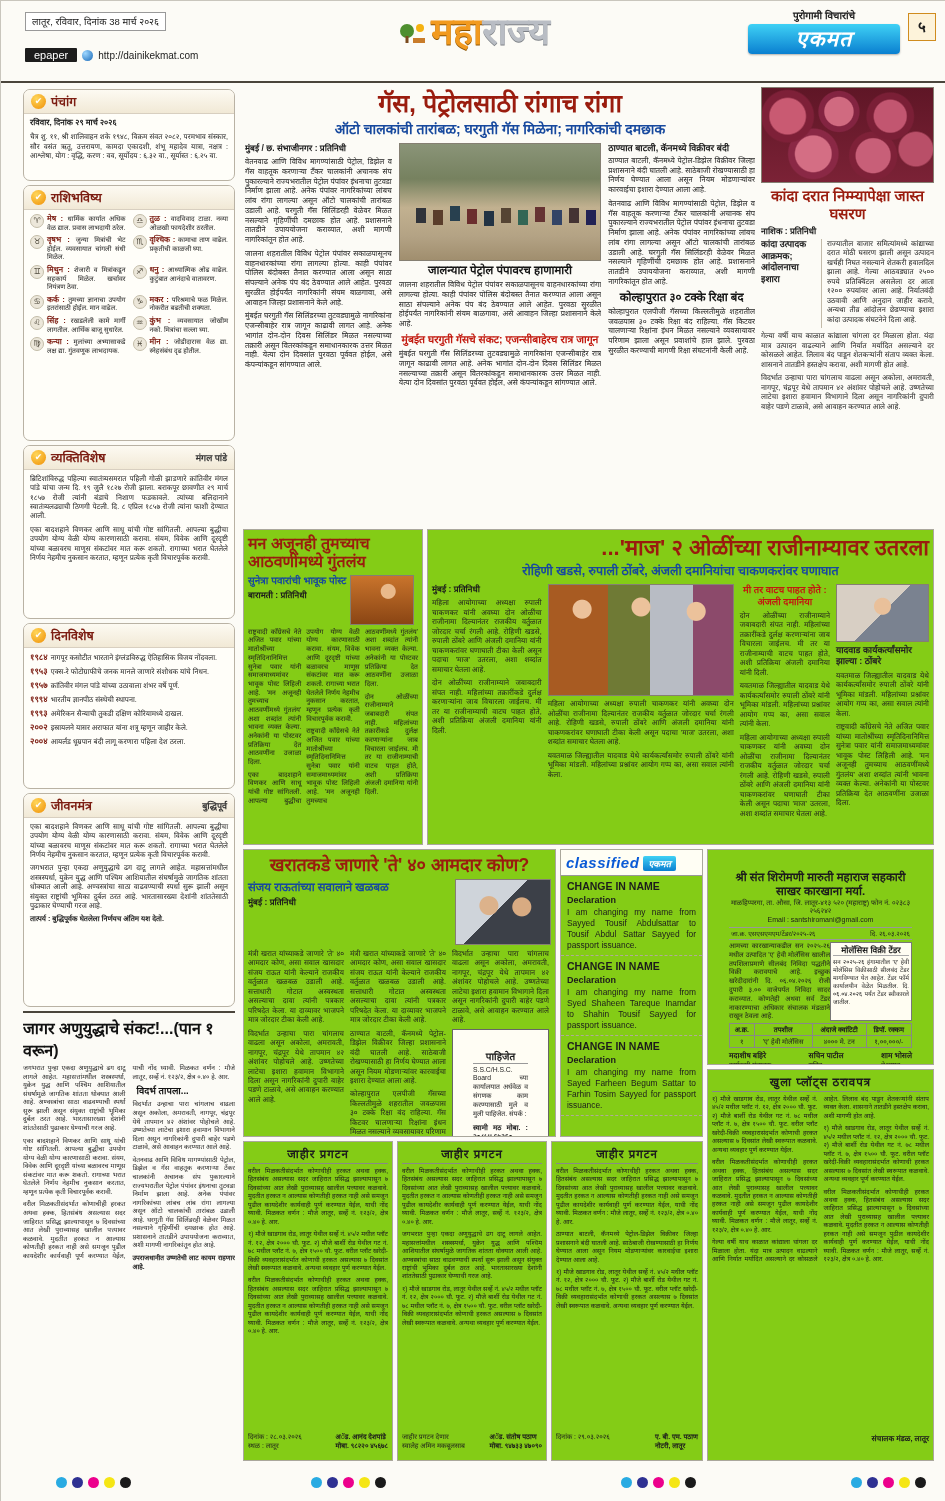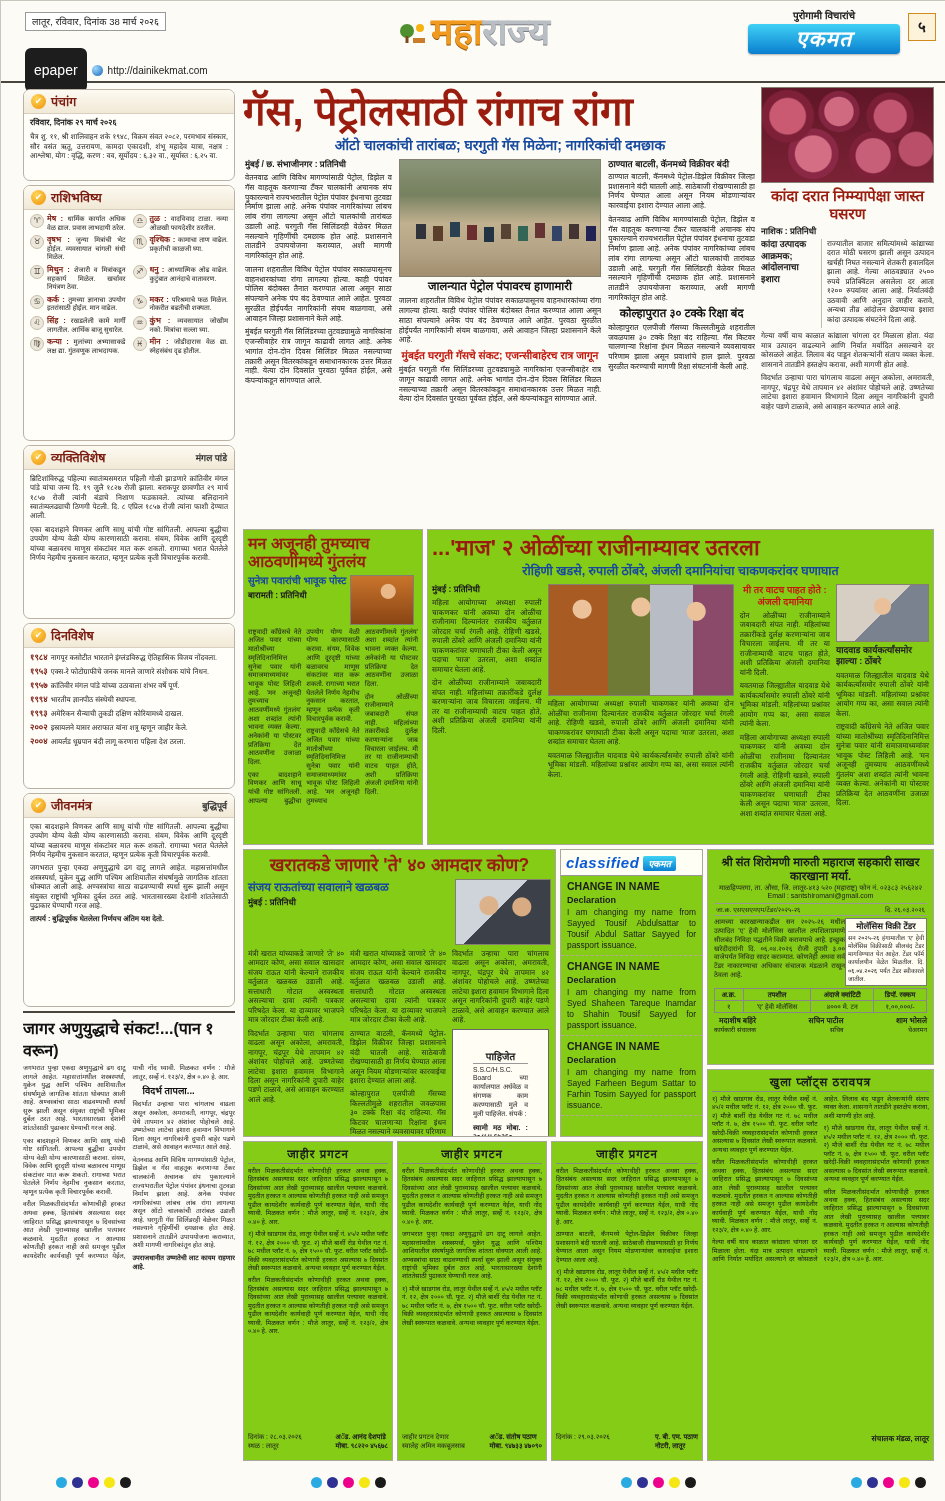--- a/index.html
+++ b/index.html
@@ -14,42 +14,42 @@
   .sec-body{padding:4px 6px;font-size:7.2px;text-align:justify;line-height:1.3}
   p{margin:0 0 4px 0}
   .j{text-align:justify;line-height:1.3}
   .b{font-weight:bold}.blue{color:#17499e}
   .byline{font-weight:bold;font-size:8.5px;margin-bottom:3px}
   .photo{border:1px solid #857f72;overflow:hidden;position:relative;box-sizing:border-box}
   
   .hdr{position:absolute;top:0;left:0;right:0;height:80px;border-bottom:2px solid #4a453c;background:#fcfbf6}
   .dateline{position:absolute;left:24px;top:11px;border:1px solid #999;padding:2px 6px;font-size:9.5px;background:#fff}
   .eprow{position:absolute;left:24px;top:47px;display:flex;align-items:center;gap:5px;font-size:10px}
-  .epbtn{background:#1d1d1d;color:#fff;border-radius:6px;padding:14px 9px;font-size:14px}
+  .epbtn{background:#1d1d1d;color:#fff;border-radius:1px;padding:1px 9px;font-size:11px}
   .globe{width:11px;height:11px;border-radius:50%;background:radial-gradient(circle at 30% 30%,#9fd7ff,#1668b8);display:inline-block}
   .mast{position:absolute;left:0;right:0;top:12px;text-align:center;font-size:37px;font-weight:bold;line-height:1}
   .mast .maha{color:#f29a1f;text-shadow:0 1px 0 #8a5200}
   .mast .rajya{color:#b9bdc4;text-shadow:0 1px 0 #7e8287}
   .mast svg{vertical-align:middle;margin-right:4px}
   .tagwrap{position:absolute;right:46px;top:7px;width:152px;text-align:center}
   .tagline{font-size:10px;font-weight:bold;color:#222;margin-bottom:2px}
   .brandbox{height:30px;line-height:30px;border-radius:4px;background:linear-gradient(180deg,#3fd1f5,#0a7fd0);color:#fff;font-style:italic;font-weight:bold;font-size:21px;letter-spacing:1px;box-shadow:0 1px 2px rgba(0,0,0,.3)}
   .pageno{position:absolute;right:10px;top:12px;width:26px;height:26px;line-height:26px;text-align:center;border:1px solid #d08c1e;background:#fdf3da;font-size:15px;font-weight:bold}
   
   .rz-grid{display:grid;grid-template-columns:1fr 1fr;column-gap:7px;row-gap:3px;padding:4px 6px}
   .rz{display:flex;gap:3px}
   .rz-ic{width:12px;height:12px;border-radius:50%;background:#ece7da;border:1px solid #c4bda9;color:#4a4538;font-size:8px;line-height:12px;text-align:center;flex:none}
   .rz-t{font-size:6.8px;line-height:1.25;text-align:justify}
   .rz-n{font-weight:bold;color:#7c1d12;font-size:7.8px}
   .rz-n::after{content:" : "}
   .din-row{margin-bottom:3px}
   .din-y{font-weight:bold;color:#7c1d12;font-size:8.5px;margin-right:3px}
   
-  .hl-xl{font-size:40px;line-height:1.08;color:#9a1c0e;font-weight:bold;margin:3px 0 2px}
-  .hl-l{font-size:22px;line-height:1.1;color:#9a1c0e;text-align:left;font-weight:bold;margin:2px 0}
+  .hl-xl{font-size:25px;line-height:1.08;color:#9a1c0e;text-align:center;font-weight:bold;margin:3px 0 2px}
+  .hl-l{font-size:22px;line-height:1.1;color:#9a1c0e;text-align:right;font-weight:bold;margin:2px 0}
   .hl-m{font-size:16px;line-height:1.15;color:#9a1c0e;font-weight:bold;margin:1px 0 3px}
   .sub-blue{font-size:14px;color:#17499e;font-weight:bold;text-align:center;margin:2px 0 5px}
   
   .lead-cols{display:flex;gap:7px;padding:0 2px}
   .lc{font-size:7.5px;text-align:justify;line-height:1.3;overflow:hidden}
   .subhead1{font-size:11.5px;font-weight:bold;text-align:center;margin:3px 0;color:#151515;line-height:1.15}
   .subhead-red{font-size:10.5px;font-weight:bold;text-align:center;margin:4px 0;color:#c21a0f;line-height:1.15}
   .leadin{font-weight:bold;font-size:9px;margin-bottom:2px;line-height:1.2}
   .lead-photo{height:118px;background:linear-gradient(180deg,#8a9478 0%,#76815f 30%,#c2b190 55%,#b3a284 80%,#a08e6e 100%)}
   .crowd{position:absolute;left:16px;top:64px;width:10px;height:15px;background:#30333a;box-shadow:17px 2px 0 #5a3d2b,34px -2px 0 #28404f,51px 1px 0 #6b2e2e,68px 3px 0 #223344,85px 0 0 #554433,102px 2px 0 #336655,119px -1px 0 #663333,136px 2px 0 #334466,153px 0 0 #443333,170px 2px 0 #225;}
@@ -84,33 +84,33 @@
   
   .sugar-title{font-size:11.5px;font-weight:bold;text-align:center;line-height:1.2}
   .cline{font-size:7px;text-align:center;line-height:1.25}
   .refrow{display:flex;justify-content:space-between;font-size:6.6px;border-top:1px solid #999;border-bottom:1px solid #999;padding:1px 2px;margin:2px 0}
   .sugar-row{display:flex;gap:0;margin:2px 0}
   .tender-box{width:76px;border:1px solid #777;padding:2px;flex:none;background:#fffdf2}
   .tender-t{font-weight:bold;font-size:8.5px;text-align:center;line-height:1.2;border-bottom:1px solid #aaa;margin-bottom:2px}
   table.sug{width:100%;border-collapse:collapse;font-size:6.8px;margin:2px 0}
   table.sug th,table.sug td{border:1px solid #888;padding:1px 2px;text-align:center}
   .sig-row{display:flex;justify-content:space-between;margin-top:3px}
-  .sig{text-align:right;font-size:7.5px;font-weight:bold;line-height:1.2}
+  .sig{text-align:left;font-size:7.5px;font-weight:bold;line-height:1.2}
   .sig small{font-weight:normal;font-size:6.4px}
   
   .not-t{font-size:11.5px;font-weight:bold;text-align:center;letter-spacing:1px;border-bottom:1px solid #888;padding-bottom:2px;margin-bottom:3px}
   .not-b{font-size:6.4px;text-align:justify;line-height:1.32}
   .not-f{display:flex;justify-content:space-between;font-size:6.8px;margin-top:3px}
   .pre{white-space:pre-line}
   .plots-cols{column-count:2;column-gap:6px;font-size:6.4px;text-align:justify;line-height:1.32;height:338px;margin-top:3px}
   
   .jagar{border-top:2px solid #4a453c;padding-top:3px}
   .jagar-t{font-weight:bold;font-size:16px;margin:1px 0 3px;color:#111}
   .jag-cols{column-count:2;column-gap:7px;font-size:6.6px;text-align:justify;line-height:1.3;height:412px}
-  .jag-sub{font-weight:bold;font-size:9.5px;margin:3px 10px;color:#111}
+  .jag-sub{font-weight:bold;font-size:9.5px;margin:3px 4px;color:#111}
   
   .dots{display:flex;gap:5px}
   .dot{width:11px;height:11px;border-radius:50%}
   .d1{background:#29abe2}.d2{background:#2e3192}.d3{background:#ec008c}.d4{background:#f5e614}.d5{background:#1a1a1a}
 </style>
 </head>
 <body>
 
 <div class="page">
 
@@ -400,21 +400,21 @@
       <div class="cls-sub">Declaration</div>
       <div class="j">I am changing my name from Syed Shaheen Tareque Inamdar to Shahin Tousif Sayyed for passport issuance.</div>
     </div>
     <div class="cls-entry">
       <div class="cls-title">CHANGE IN NAME</div>
       <div class="cls-sub">Declaration</div>
       <div class="j">I am changing my name from Sayed Farheen Begum Sattar to Farhin Tosim Sayyed for passport issuance.</div>
     </div>
   </div>
 
-  <div class="abs box" style="left:706px;top:848px;width:227px;height:216px;padding:6px">
+  <div class="abs box" style="left:706px;top:848px;width:227px;height:216px;padding:21px">
     <div class="sugar-title">श्री संत शिरोमणी मारुती महाराज सहकारी साखर कारखाना मर्या.</div>
     <div class="cline">माळहिप्परगा, ता. औसा, जि. लातूर-४१३ ५२० (महाराष्ट्र) फोन नं. ०२३८३ २५६२४२</div>
     <div class="cline">Email : santshiromani@gmail.com</div>
     <div class="refrow">
       <span>जा.क्र. एसएसएमएम/टेंडर/२०२५-२६</span>
       <span>दि. २६.०३.२०२६</span>
     </div>
     <div class="sugar-row">
       <div class="tiny" style="font-size:6.8px">आमच्या कारखान्याकडील सन २०२५-२६ मधील उत्पादित 'ए' हेवी मोलॅसिस खालील तपशिलाप्रमाणे सीलबंद निविदा पद्धतीने विक्री करावयाचे आहे. इच्छुक खरेदीदारांनी दि. ०६.०४.२०२६ रोजी दुपारी ३.०० वाजेपर्यंत निविदा सादर कराव्यात. कोणतेही अथवा सर्व टेंडर नाकारण्याचा अधिकार संचालक मंडळाने राखून ठेवला आहे.</div>
       <div class="tender-box">

